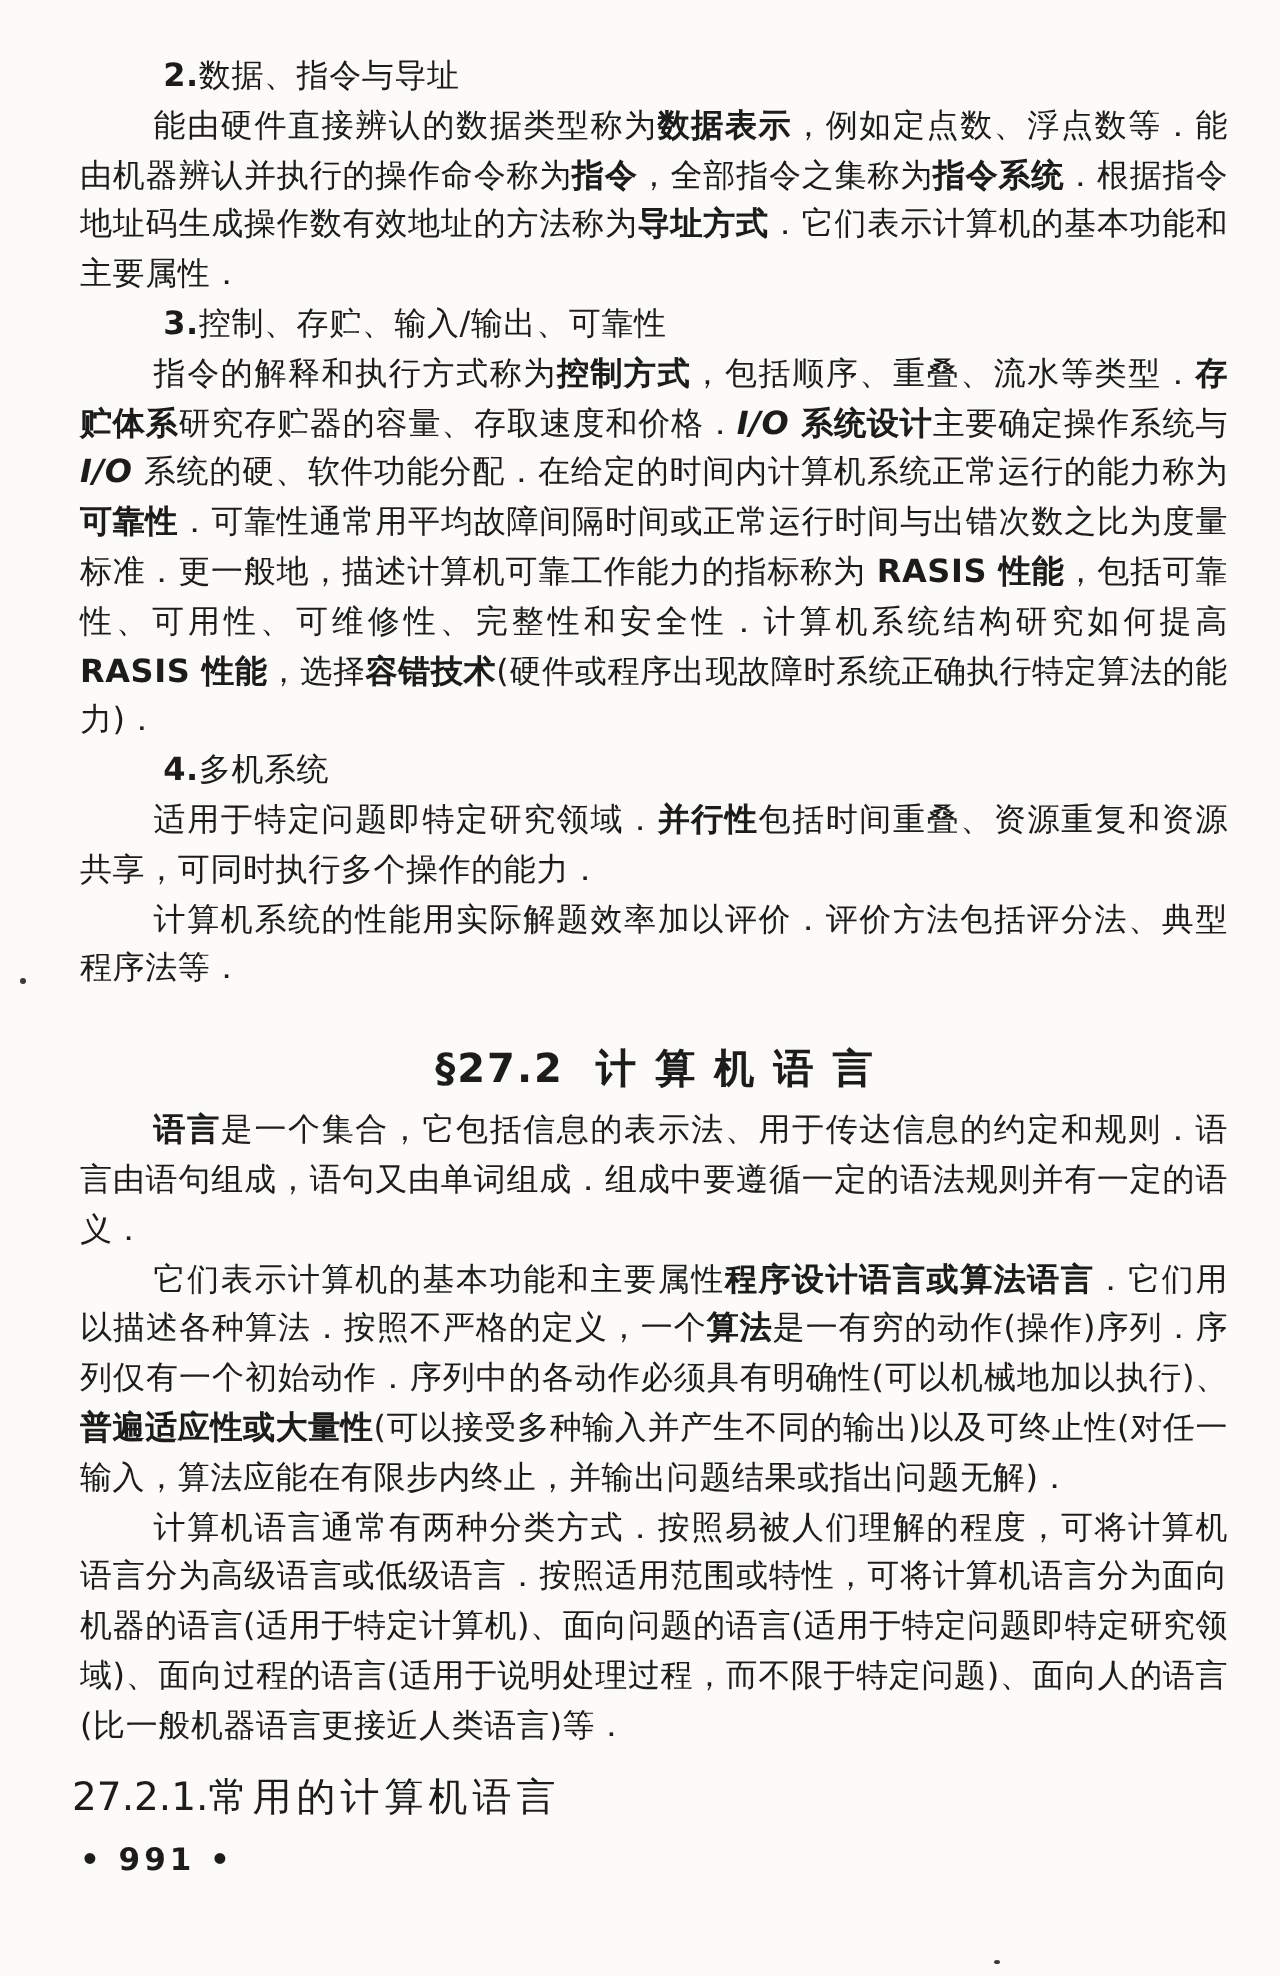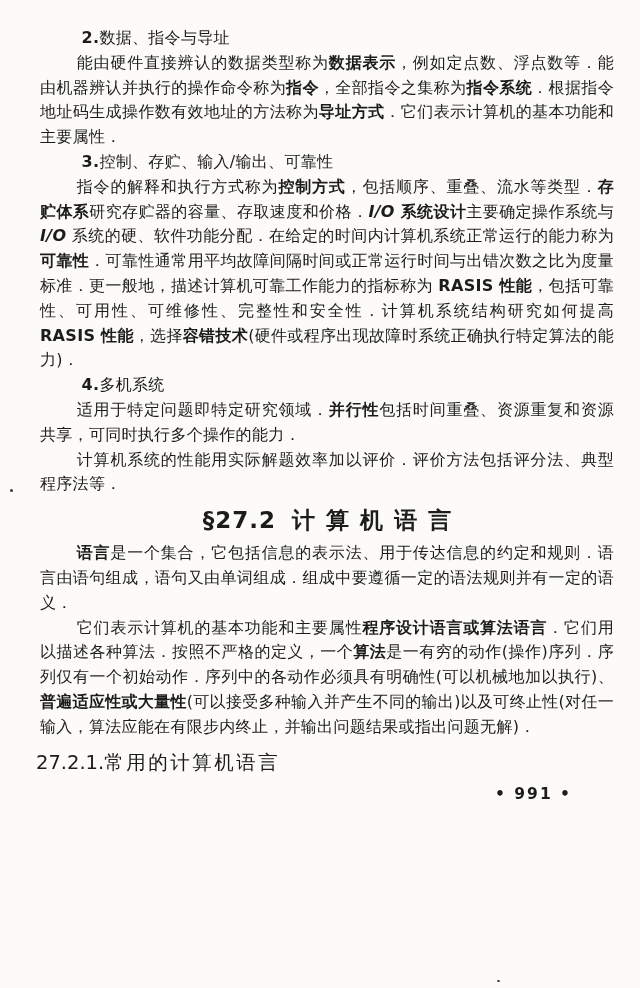--- a/index.html
+++ b/index.html
@@ -11,32 +11,32 @@
   .doc{padding:26px 26px 0 40px;width:574px}
   .body,.ihead{
     margin:0;font-size:16px;line-height:24.8px;
     text-align:justify;letter-spacing:.3px;
   }
   .body{text-indent:2.3em}
   .ihead{text-indent:2.6em}
   .b{font-weight:bold}
   .i{font-style:italic}
   .sechead{
-    margin:8px 0 5px;text-align:center;
-    font-size:23px;font-weight:bold;
+    margin:24px 0 5px;text-align:center;
+    font-size:20px;font-weight:bold;
   }
   .secnum{margin-right:16px;letter-spacing:1px}
   .sectitle{letter-spacing:.48em;margin-right:-.48em}
   .subsechead{
     margin:9px 0 3px -4px;font-size:19.5px;font-weight:normal;
   }
   .subsecnum{}
   .subsectitle{letter-spacing:2.5px}
   .pagenum{
-    margin-top:9px;text-align:right;padding-right:42px;
+    margin-top:9px;text-align:left;padding-right:42px;
     font-weight:bold;font-size:15.5px;letter-spacing:2px;
   }
   .speck{position:absolute;background:#3a3a3a;border-radius:50%}
   .s1{left:10px;top:489px;width:3px;height:3px}
   .s2{left:497px;top:980px;width:3px;height:2px}
 </style>
 </head>
 <body>
 
 <main class="doc">
@@ -56,20 +56,21 @@
   <p class="body"><span>计算机系统的性能用实际解题效率加以评价．评价方法包括评分法、典型程序法等．</span></p>
 
   <h1 class="sechead">
     <span class="secnum">§27.2</span><span class="sectitle">计算机语言</span>
   </h1>
 
   <p class="body"><span class="b">语言</span><span>是一个集合，它包括信息的表示法、用于传达信息的约定和规则．语言由语句组成，语句又由单词组成．组成中要遵循一定的语法规则并有一定的语义．</span></p>
 
   <p class="body"><span>它们表示计算机的基本功能和主要属性</span><span class="b">程序设计语言或算法语言</span><span>．它们用以描述各种算法．按照不严格的定义，一个</span><span class="b">算法</span><span>是一有穷的动作(操作)序列．序列仅有一个初始动作．序列中的各动作必须具有明确性(可以机械地加以执行)、</span><span class="b">普遍适应性或大量性</span><span>(可以接受多种输入并产生不同的输出)以及可终止性(对任一输入，算法应能在有限步内终止，并输出问题结果或指出问题无解)．</span></p>
 
+  <p class="body"><span>计算机语言通常有两种分类方式．按照易被人们理解的程度，可将计算机语言分为高级语言或低级语言．按照适用范围或特性，可将计算机语言分为面向机器的语言(适用于特定计算机)、面向问题的语言(适用于特定问题即特定研究领域)、面向过程的语言(适用于说明处理过程，而不限于特定问题)、面向人的语言(比一般机器语言更接近人类语言)等．</span></p>
 
   <h2 class="subsechead">
     <span class="subsecnum">27.2.1.</span><span class="subsectitle">常用的计算机语言</span>
   </h2>
 
 
   <div class="pagenum">• 991 •</div>
 
 </main>
 

